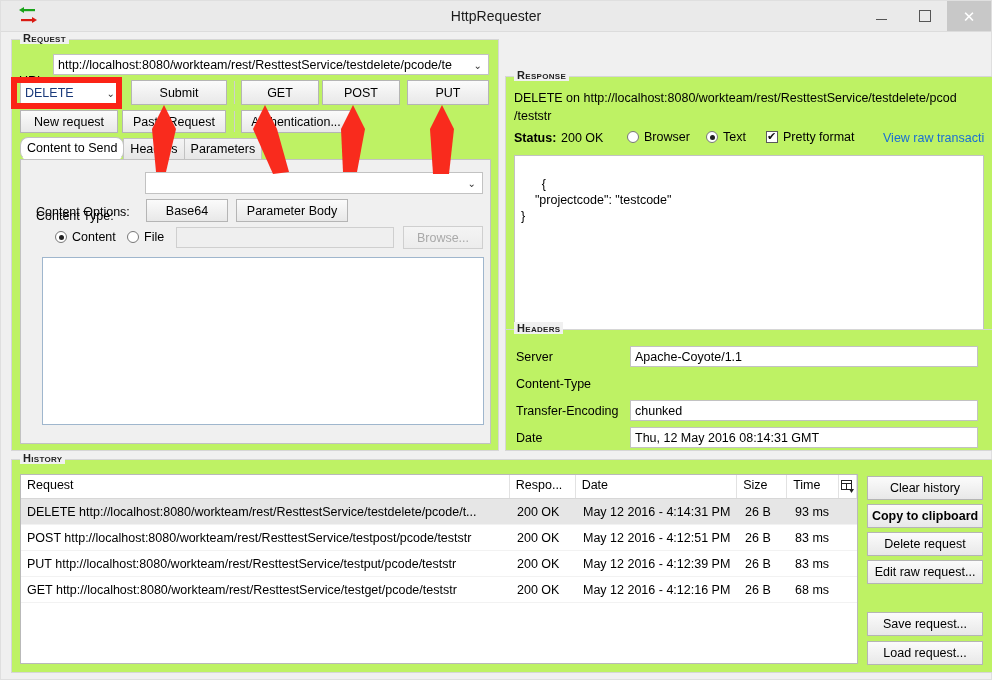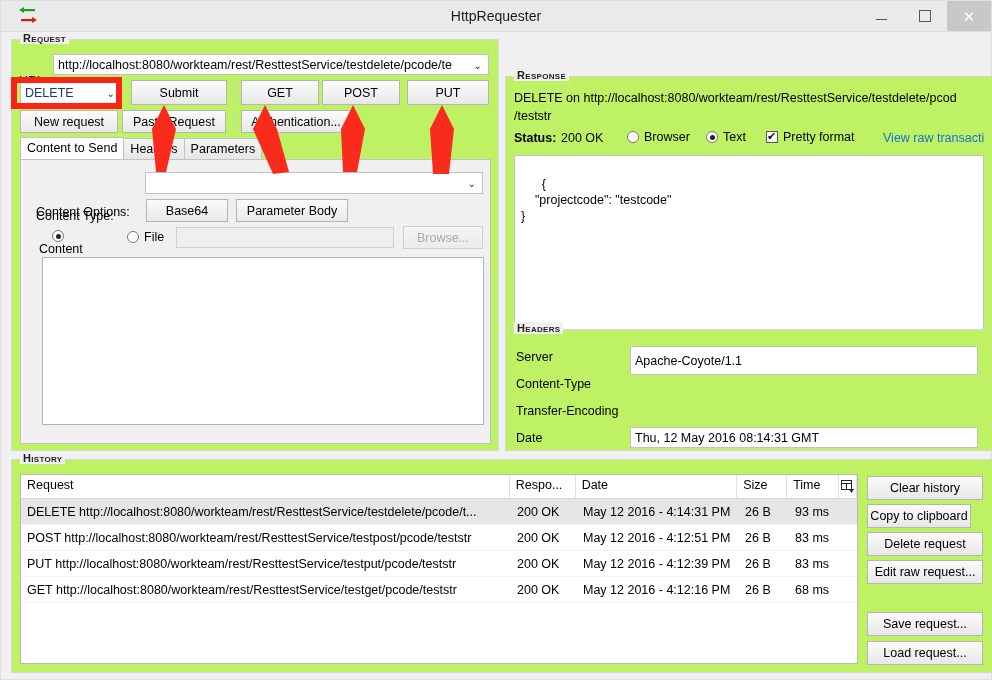--- a/index.html
+++ b/index.html
@@ -145,21 +145,21 @@
   .tab {
     font-size: 12.5px;
     padding: 3px 6px 4px 6px;
     border: 1px solid #c2c2c2;
     border-bottom: none;
     background: linear-gradient(#f4f4f4,#e6e6e6);
     margin-right: -1px;
     color:#000;
     white-space: nowrap;
   }
-  .tab.active { background: #fff; border-bottom: 1px solid #fff; }
+  .tab.active { background: #fff; border-bottom: 1px solid #fff; border-radius: 8px; }
 
   .textarea {
     position: absolute;
     background: #fff;
     border: 1px solid #9fb6cd;
     box-sizing: border-box;
   }
   .resp-area {
     position: absolute;
     background: #fff;
@@ -278,21 +278,21 @@
       <div class="lbl" style="left:15px; top:17px;margin-top:32px;">Content Type:</div>
       <div class="combo" style="left:124px; top:12px; width:338px; height:22px;">
         <span></span>
         <span class="chev">⌄</span>
       </div>
 
       <div class="lbl" style="left:15px; top:45px;">Content Options:</div>
       <div class="btn" style="left:125px; top:39px; width:82px; height:23px;">Base64</div>
       <div class="btn" style="left:215px; top:39px; width:112px; height:23px;">Parameter Body</div>
 
-      <div class="radio checked" style="left:18px; top:70px;flex-direction:column;">
+      <div class="radio checked" style="left:34px; top:70px;">
         <span class="dot"></span>
         <span>Content</span>
       </div>
       <div class="radio" style="left:106px; top:70px;">
         <span class="dot"></span>
         <span>File</span>
       </div>
       <div class="txtfield" style="left:155px; top:67px; width:218px; height:21px; background:#efefef; border-color:#cfcfcf;">
         <span></span>
       </div>
@@ -338,27 +338,30 @@
       <div class="thumb" style="width:414px;"></div>
       <div class="track"></div>
       <div class="arrowbtn">›</div>
     </div>
   </div>
 
   <div class="groupbox" style="left:504px; top:328px; width:486px; height:120px;">
     <div class="group-title">Headers</div>
 
     <div class="lbl" style="left:10px; top:20px;">Server</div>
-    <div class="txtfield" style="left:124px; top:16px; width:348px; height:29px;">
+    <div class="txtfield" style="left:124px; top:16px; width:348px; height:21px;">
       <span>Apache-Coyote/1.1</span>
     </div>
 
     <div class="lbl" style="left:10px; top:47px;">Content-Type</div>
 
     <div class="lbl" style="left:10px; top:74px;">Transfer-Encoding</div>
+    <div class="txtfield" style="left:124px; top:70px; width:348px; height:21px;">
+      <span>chunked</span>
+    </div>
 
     <div class="lbl" style="left:10px; top:101px;">Date</div>
     <div class="txtfield" style="left:124px; top:97px; width:348px; height:21px;">
       <span>Thu, 12 May 2016 08:14:31 GMT</span>
     </div>
   </div>
 
   <div class="groupbox" style="left:10px; top:458px; width:980px; height:212px;">
     <div class="group-title">History</div>
 
@@ -403,21 +406,21 @@
       <div class="trow">
         <div class="td" style="width:490px;">GET http://localhost:8080/workteam/rest/ResttestService/testget/pcode/teststr</div>
         <div class="td" style="width:66px;">200 OK</div>
         <div class="td" style="width:162px;">May 12 2016 - 4:12:16 PM</div>
         <div class="td" style="width:50px;">26 B</div>
         <div class="td" style="width:52px;">68 ms</div>
       </div>
     </div>
 
     <div class="btn" style="left:855px; top:16px; width:116px; height:24px;">Clear history</div>
-    <div class="btn" style="left:855px; top:44px; width:104px; height:24px;">Copy to clipboard</div>
+    <div class="btn" style="left:855px; top:44px; width:116px; height:24px;font-weight:bold;">Copy to clipboard</div>
     <div class="btn" style="left:855px; top:72px; width:116px; height:24px;">Delete request</div>
     <div class="btn" style="left:855px; top:100px; width:116px; height:24px;">Edit raw request...</div>
     <div class="btn" style="left:855px; top:152px; width:116px; height:24px;">Save request...</div>
     <div class="btn" style="left:855px; top:181px; width:116px; height:24px;">Load request...</div>
   </div>
 
   <div class="annot-rect" style="left:10px; top:76px; width:111px; height:32px;"></div>
 
   <svg class="annot-arrow" style="left:0; top:0;" width="992" height="680" viewBox="0 0 992 680">
 

